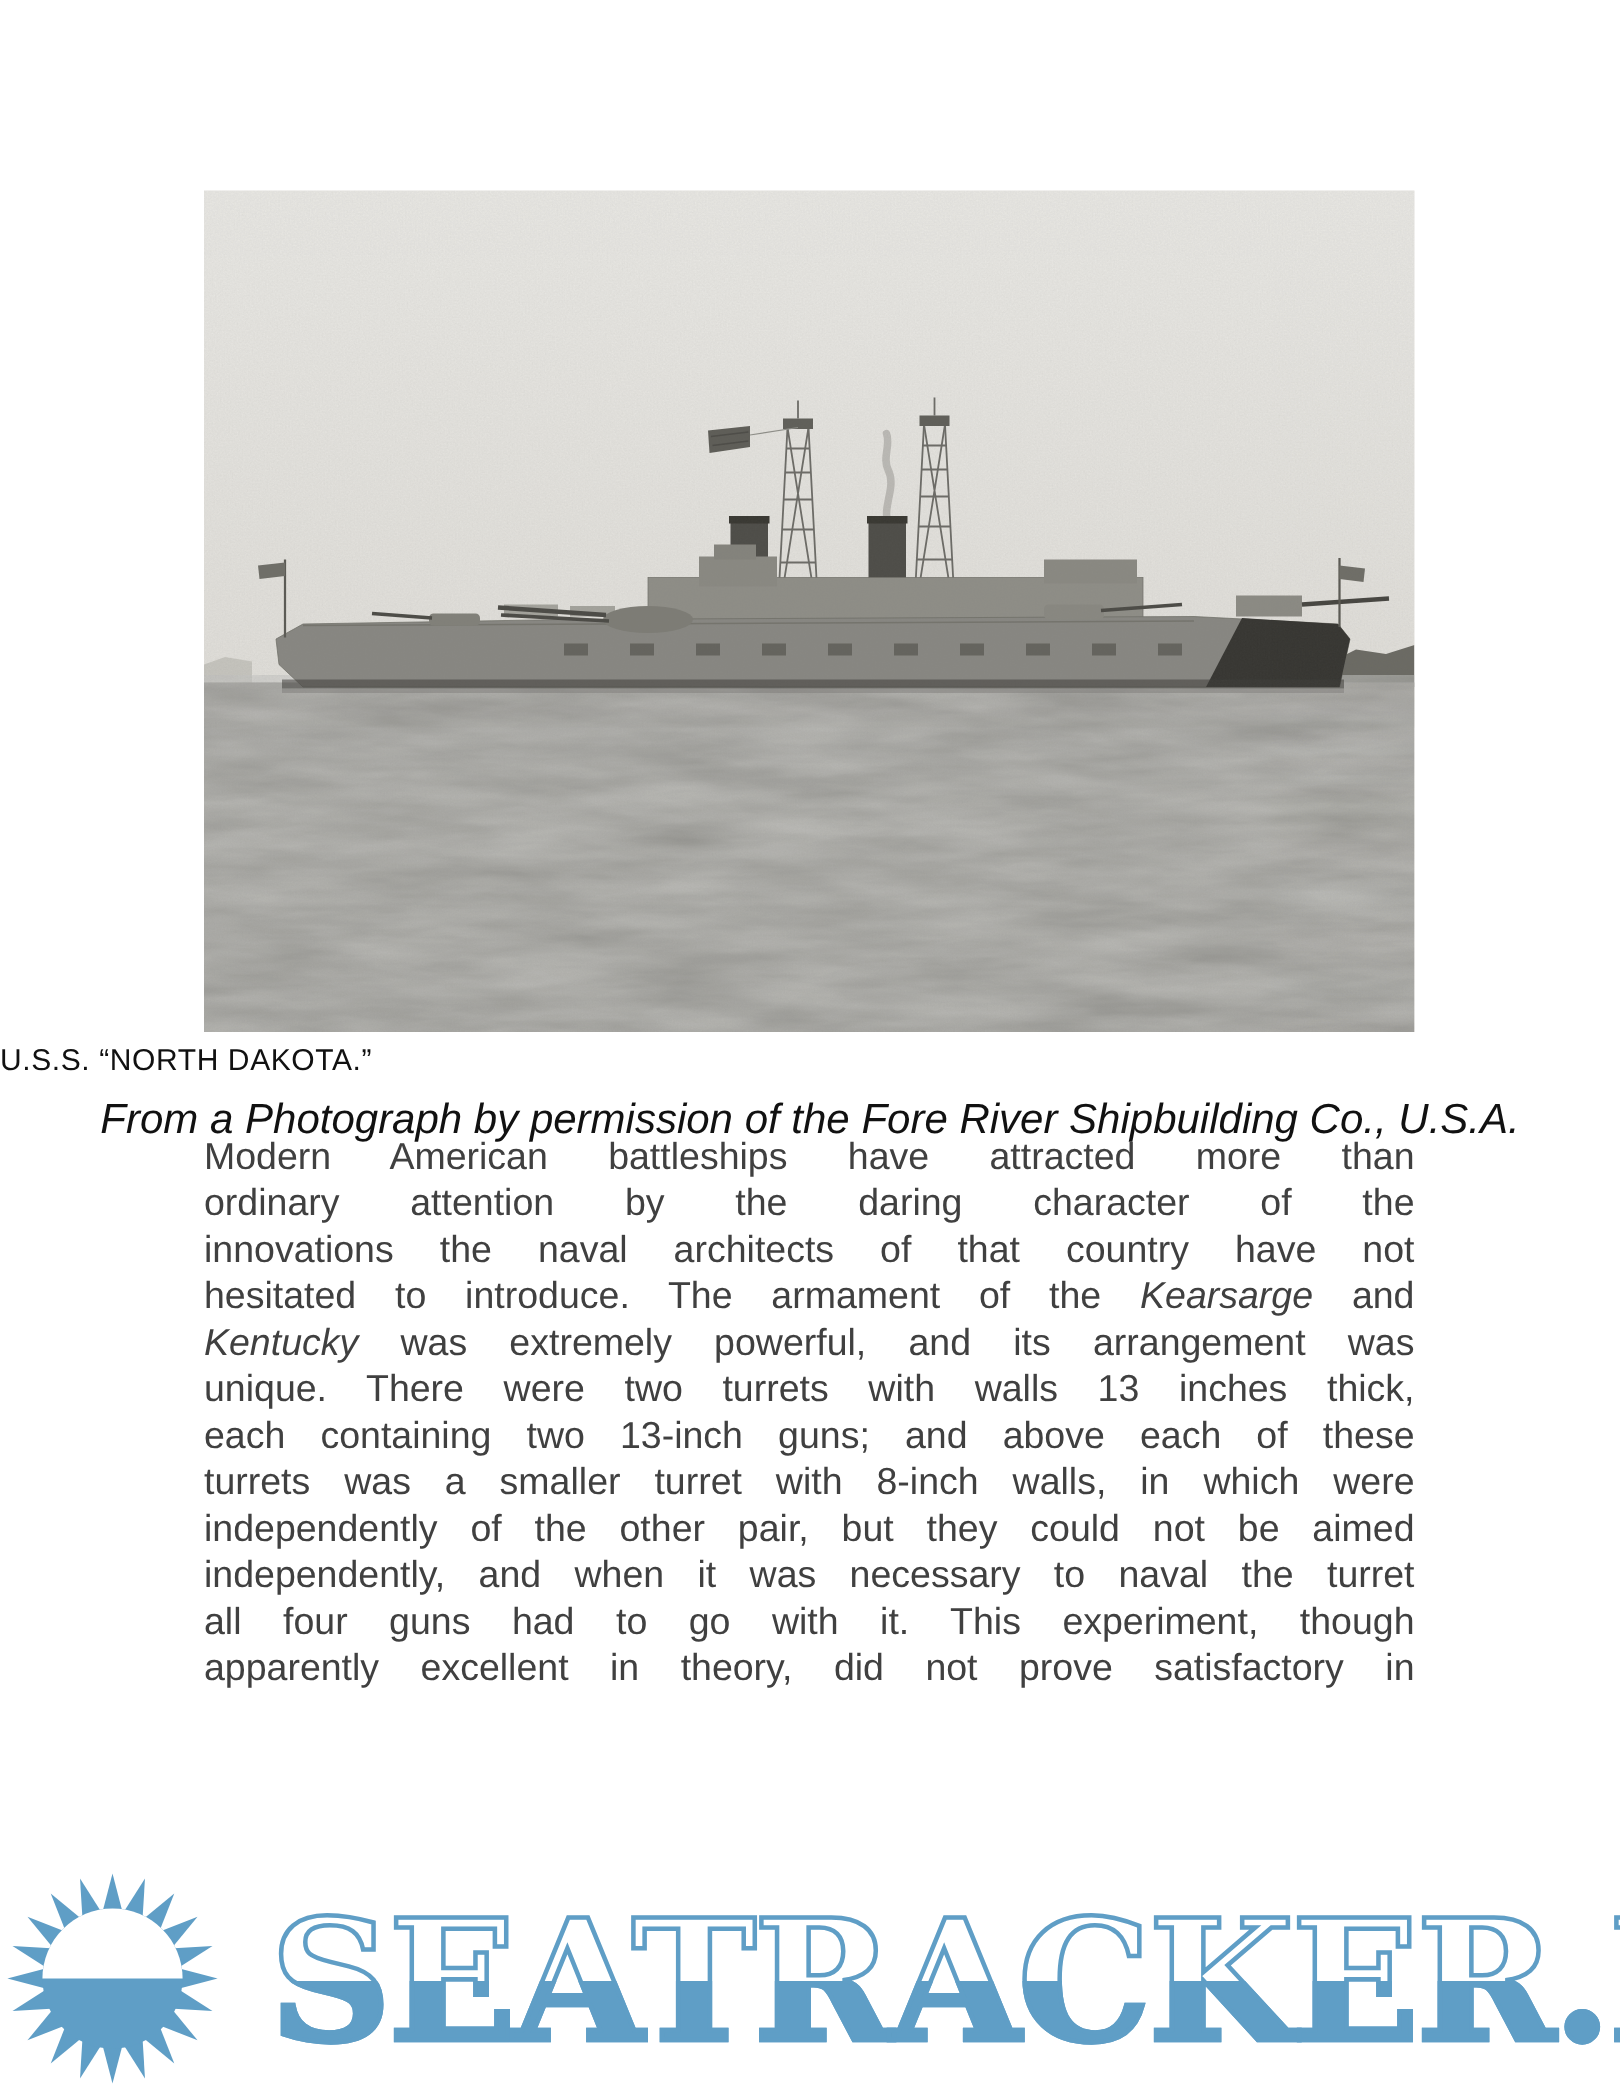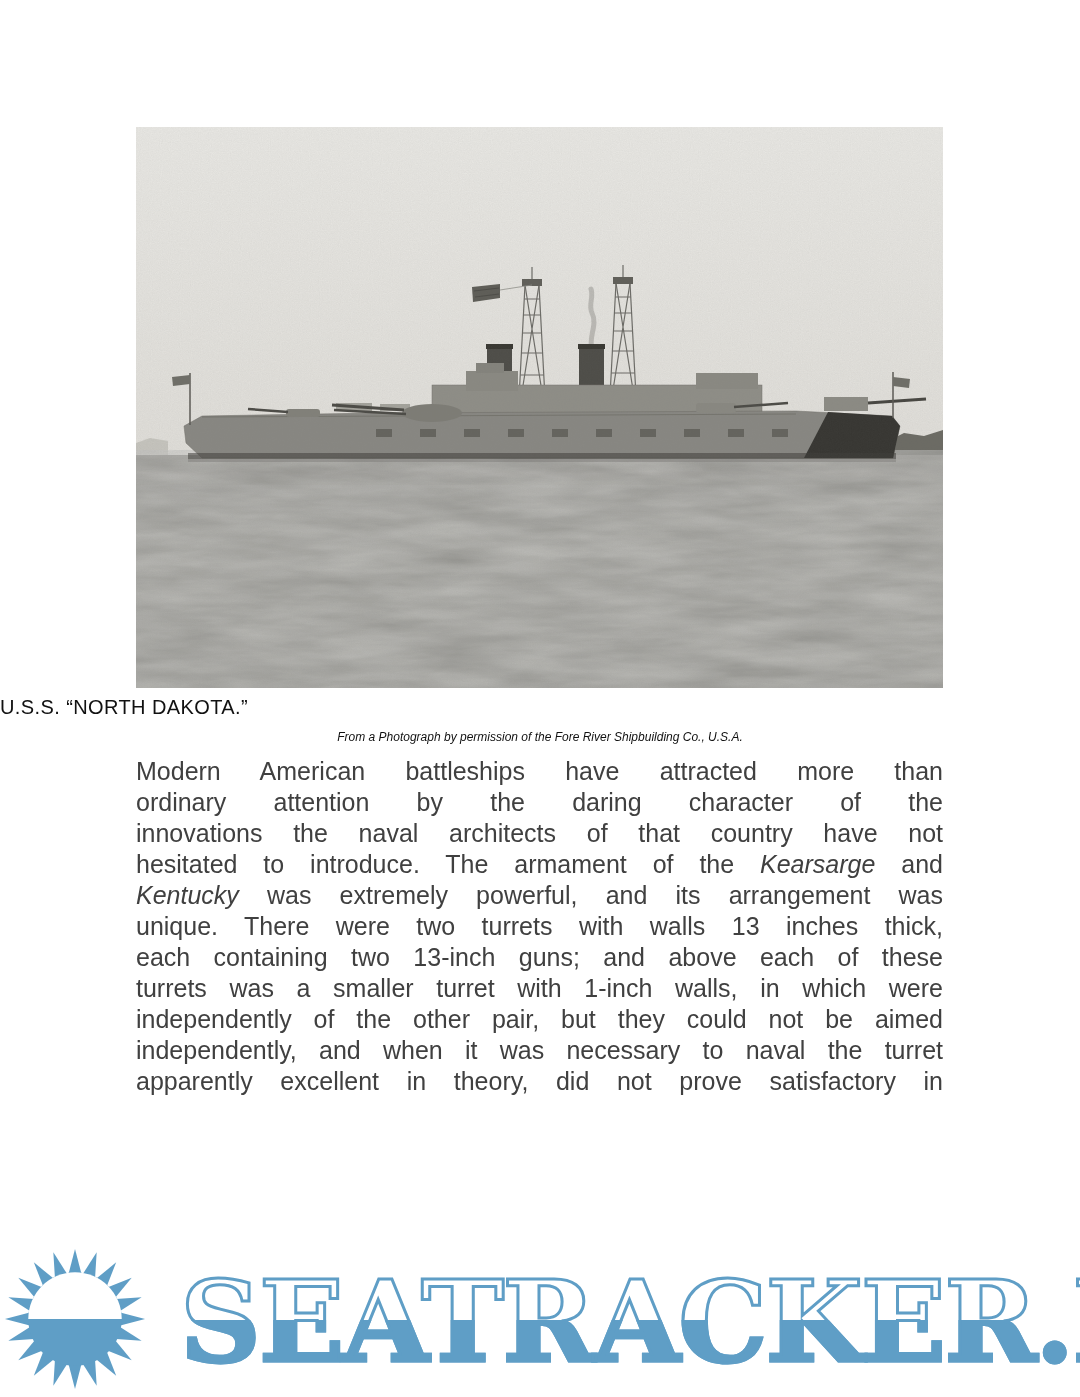--- a/index.html
+++ b/index.html
@@ -14,21 +14,21 @@
     position:absolute;left:136px;top:127px;width:807px;height:561px;
     background:#e9e8e4;overflow:hidden;
   }
   .photo-frame svg{display:block;width:807px;height:561px;}
   .caption{
     position:absolute;left:0;top:696px;width:1080px;
     text-align:left;font-size:20px;letter-spacing:.4px;color:#111;
   }
   .credit{
     position:absolute;left:0;top:730px;width:1080px;
-    text-align:center;font-style:italic;font-size:12px;color:#111;
+    text-align:center;font-style:italic;font-size:28px;color:#111;
   }
   .article{
     position:absolute;left:136px;top:756px;width:807px;
     font-size:25px;font-stretch:condensed;color:#404040;
   }
   .article .line{
     height:31px;line-height:31px;
     text-align:justify;text-align-last:justify;
     white-space:nowrap;overflow:hidden;
   }
@@ -160,23 +160,24 @@
 <div class="credit">From a Photograph by permission of the Fore River Shipbuilding Co., U.S.A.</div>
 
 <div class="article">
     <div class="line"><span>Modern American battleships have attracted more than</span></div>
     <div class="line"><span>ordinary attention by the daring character of the</span></div>
     <div class="line"><span>innovations the naval architects of that country have not</span></div>
     <div class="line"><span>hesitated to introduce. The armament of the </span><span class="it">Kearsarge</span><span> and</span></div>
     <div class="line"><span class="it">Kentucky</span><span> was extremely powerful, and its arrangement was</span></div>
     <div class="line"><span>unique. There were two turrets with walls 13 inches thick,</span></div>
     <div class="line"><span>each containing two 13-inch guns; and above each of these</span></div>
-    <div class="line"><span>turrets was a smaller turret with 1-inch walls, in which were</span></div>
+    <div class="line"><span>turrets was a smaller turret with 8-inch walls, in which were</span></div>
     <div class="line"><span>independently of the other pair, but they could not be aimed</span></div>
     <div class="line"><span>independently, and when it was necessary to naval the turret</span></div>
+    <div class="line"><span>all four guns had to go with it. This experiment, though</span></div>
     <div class="line"><span>apparently excellent in theory, did not prove satisfactory in</span></div>
   </div>
 
 <div class="watermark">
   <svg class="sun" viewBox="0 0 100 100" xmlns="http://www.w3.org/2000/svg" fill="currentColor">
     <defs>
         <path id="ray" d="M50,2 L45.6,19 L54.4,19 Z"></path>
       </defs>
     <use href="#ray"></use>
       <use href="#ray" transform="rotate(18 50 50)"></use>

